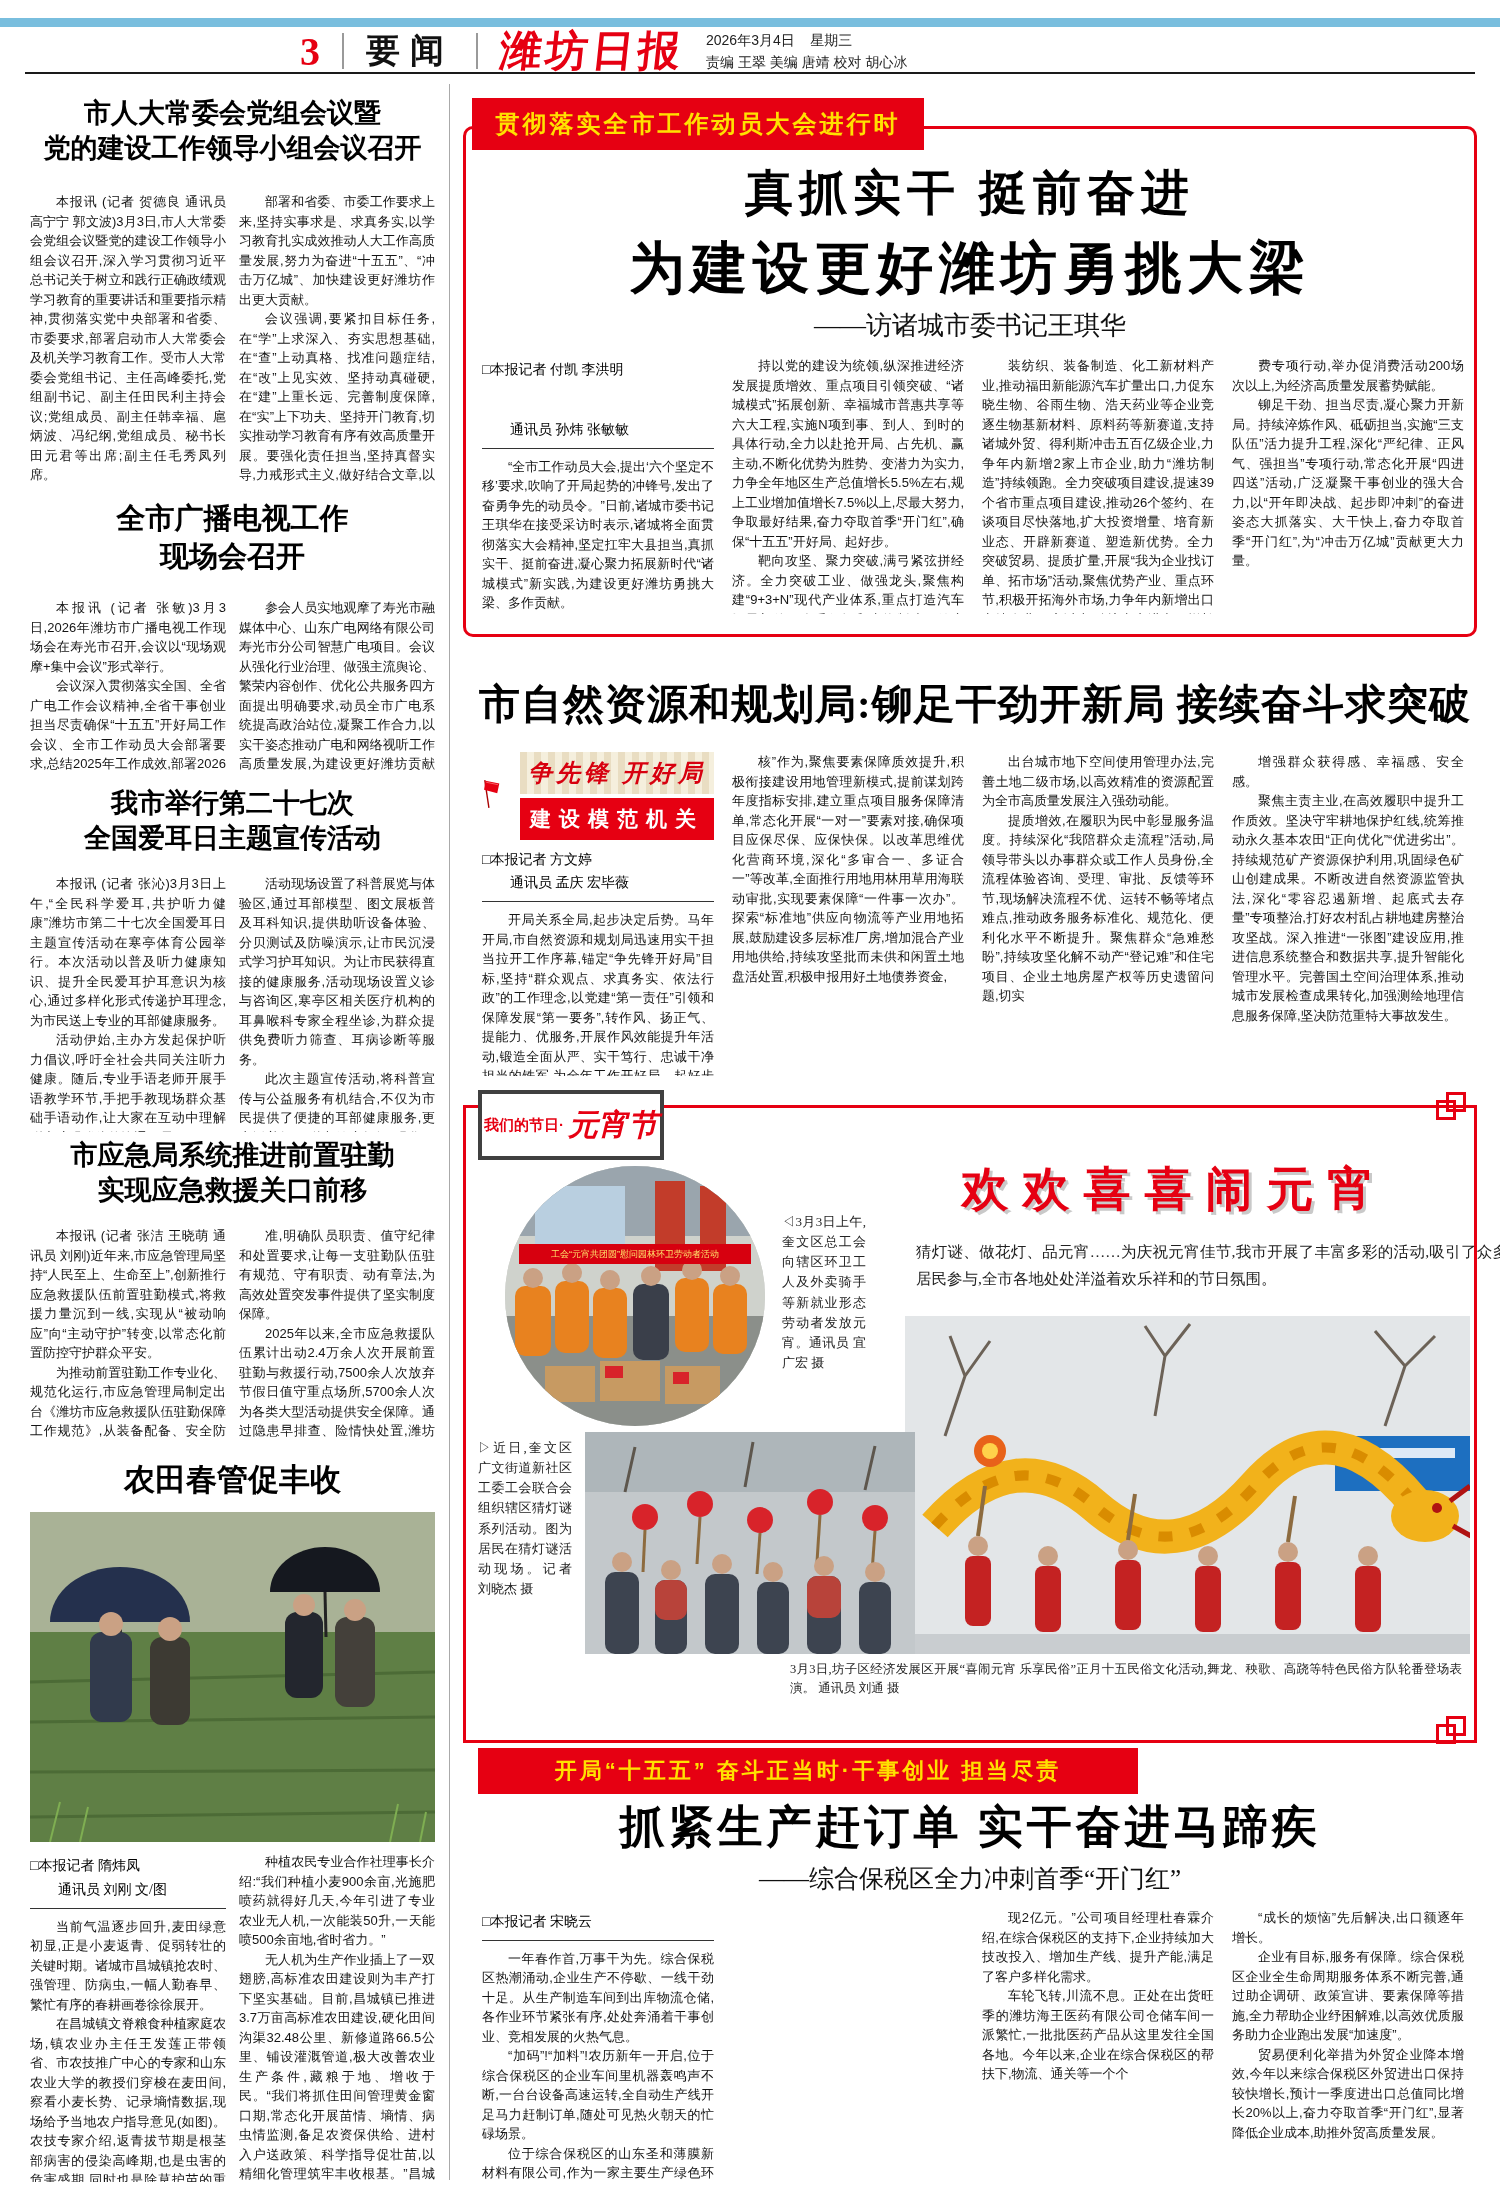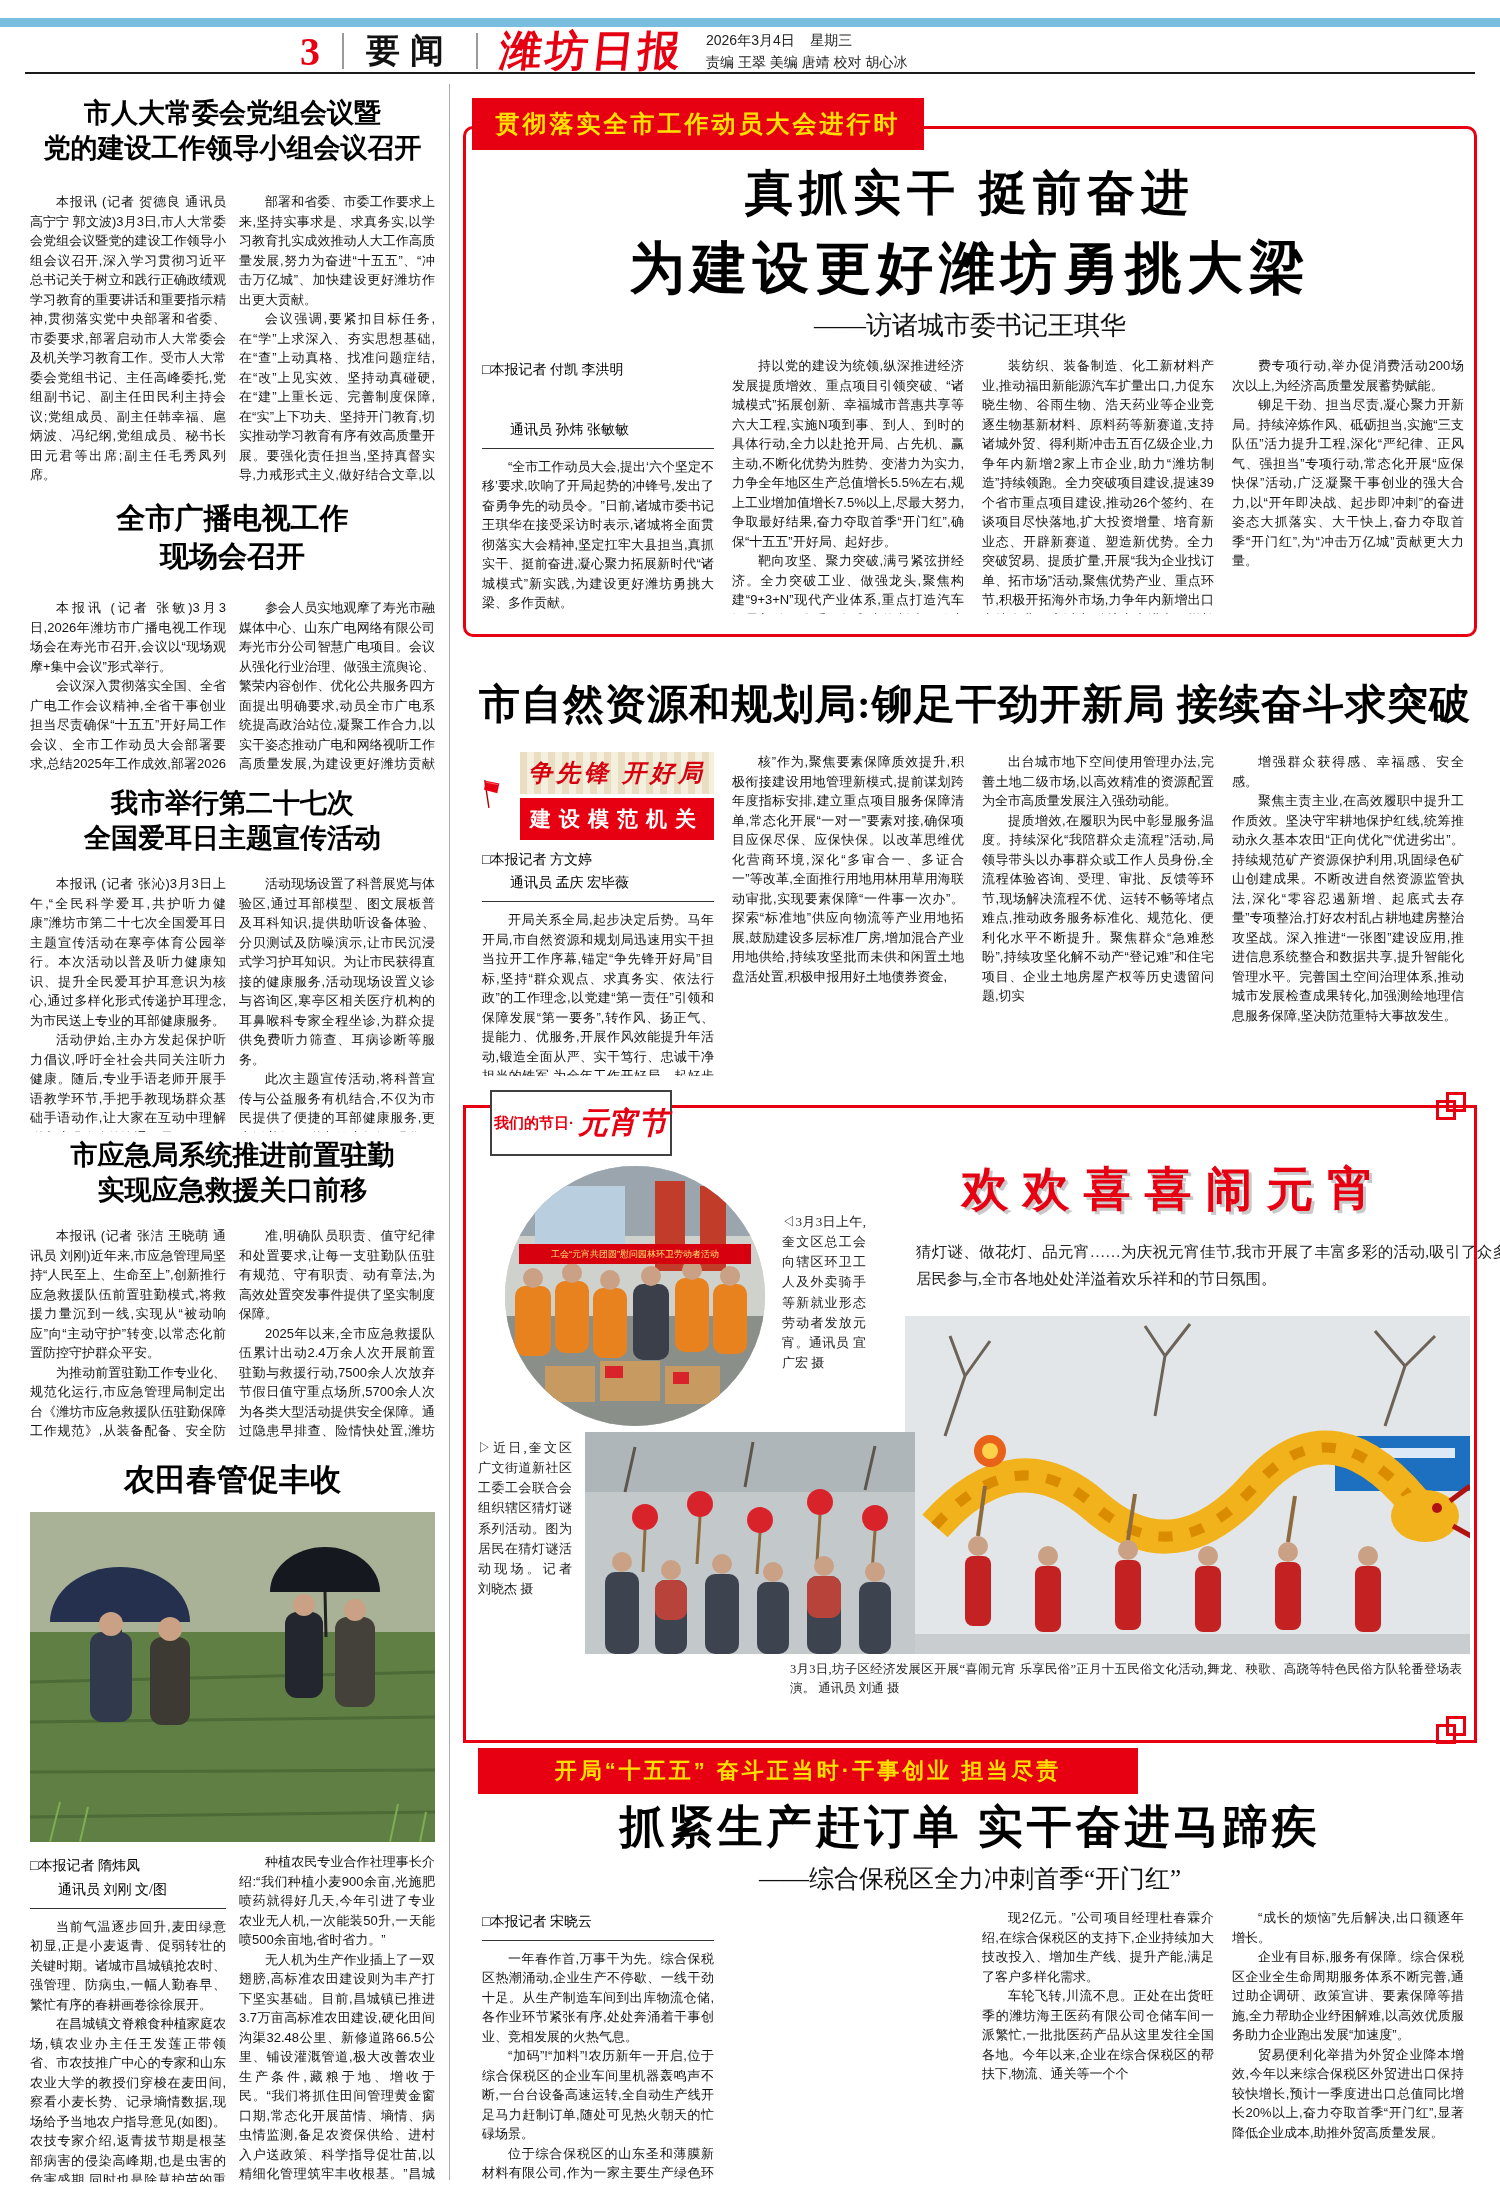--- a/index.html
+++ b/index.html
@@ -34,22 +34,22 @@
           display:flex;align-items:center;justify-content:center;letter-spacing:3px;}
   .subhead{font-family:"Liberation Serif",serif;}
   
   .emblem-callig{background:repeating-linear-gradient(90deg,#e9ddc2 0 7px,#f5efdd 7px 14px);
           color:#d7000f;font-family:"Liberation Serif",serif;font-weight:bold;font-style:italic;
           font-size:24px;letter-spacing:4px;padding:3px 8px;white-space:nowrap;}
   .emblem-box{background:#e60012;color:#fff;font-weight:bold;font-size:21px;letter-spacing:8px;
           text-align:center;padding:5px 6px;margin-top:4px;}
   
   .fest-frame{border:3px solid #e60012;}
-  .fest-label{background:#fff;border:2px solid #404040;display:flex;align-items:center;
-          justify-content:center;gap:4px;margin-left:12px;}
+  .fest-label{background:#fff;border:4px solid #404040;display:flex;align-items:center;
+          justify-content:center;gap:4px;}
   .fest-label .pre{color:#e60012;font-weight:bold;font-size:15px;}
   .fest-label .name{color:#e60012;font-weight:bold;font-size:30px;font-style:italic;
           font-family:"Liberation Serif",serif;}
   .fest-title{color:#e60012;font-family:"Liberation Serif",serif;font-weight:bold;
           font-size:47px;letter-spacing:14px;text-shadow:3px 3px 0 #c9c9c9;white-space:nowrap;}
   .fest-intro{font-family:"Liberation Serif",serif;font-size:15.5px;line-height:1.75;color:#222;
           text-align:justify;margin-left:38px;}
   .caption{font-family:"Liberation Serif",serif;font-size:13px;line-height:1.55;color:#222;
           text-align:justify;}
   .knot{width:30px;height:30px;}
@@ -196,21 +196,21 @@
   </div>
   <div class="abs col body-text" style="left:732px;top:356px;width:232px;height:258px;">
       <p class="para">持以党的建设为统领,纵深推进经济发展提质增效、重点项目引领突破、“诸城模式”拓展创新、幸福城市普惠共享等六大工程,实施N项到事、到人、到时的具体行动,全力以赴抢开局、占先机、赢主动,不断化优势为胜势、变潜力为实力,力争全年地区生产总值增长5.5%左右,规上工业增加值增长7.5%以上,尽最大努力,争取最好结果,奋力夺取首季“开门红”,确保“十五五”开好局、起好步。</p>
       <p class="para">靶向攻坚、聚力突破,满弓紧弦拼经济。全力突破工业、做强龙头,聚焦构建“9+3+N”现代产业体系,重点打造汽车及零部件一个千亿级和生物制造、健康食品两个五百亿级产业集群,整体提升服</p>
     </div>
   <div class="abs col body-text" style="left:982px;top:356px;width:232px;height:258px;">
       <p class="para">装纺织、装备制造、化工新材料产业,推动福田新能源汽车扩量出口,力促东晓生物、谷雨生物、浩天药业等企业竞逐生物基新材料、原料药等新赛道,支持诸城外贸、得利斯冲击五百亿级企业,力争年内新增2家上市企业,助力“潍坊制造”持续领跑。全力突破项目建设,提速39个省市重点项目建设,推动26个签约、在谈项目尽快落地,扩大投资增量、培育新业态、开辟新赛道、塑造新优势。全力突破贸易、提质扩量,开展“我为企业找订单、拓市场”活动,聚焦优势产业、重点环节,积极开拓海外市场,力争年内新增出口实绩企业80家以上,跨境电商进出口增长30%以上,开展“潍坊优品出海”促消</p>
     </div>
   <div class="abs col body-text" style="left:1232px;top:356px;width:232px;height:258px;">
       <p class="para">费专项行动,举办促消费活动200场次以上,为经济高质量发展蓄势赋能。</p>
-      <p class="para">铆足干劲、担当尽责,凝心聚力开新局。持续淬炼作风、砥砺担当,实施“三支队伍”活力提升工程,深化“严纪律、正风气、强担当”专项行动,常态化开展“应保快保”活动,广泛凝聚干事创业的强大合力,以“开年即决战、起步即冲刺”的奋进姿态大抓落实、大干快上,奋力夺取首季“开门红”,为“冲击万亿城”贡献更大力量。</p>
+      <p class="para">铆足干劲、担当尽责,凝心聚力开新局。持续淬炼作风、砥砺担当,实施“三支队伍”活力提升工程,深化“严纪律、正风气、强担当”专项行动,常态化开展“四进四送”活动,广泛凝聚干事创业的强大合力,以“开年即决战、起步即冲刺”的奋进姿态大抓落实、大干快上,奋力夺取首季“开门红”,为“冲击万亿城”贡献更大力量。</p>
     </div>
 
   <div class="abs hl hl-serif" style="left:470px;top:678px;width:1010px;font-size:41px;letter-spacing:1px;">市自然资源和规划局:铆足干劲开新局 接续奋斗求突破</div>
   <div class="abs col body-text" style="left:482px;top:752px;width:232px;height:324px;">
     <div style="display:flex;gap:20px;align-items:flex-start;margin-bottom:6px;">
       <svg width="52" height="84" viewBox="0 0 52 84">
         <line x1="8" y1="2" x2="20" y2="82" stroke="#a00" stroke-width="4"></line>
         <path d="M10 4 L50 12 L44 40 L6 30 Z" fill="#e60012"></path>
         <path d="M12 8 L46 15" stroke="#ff8a8a" stroke-width="2"></path>
       </svg>

